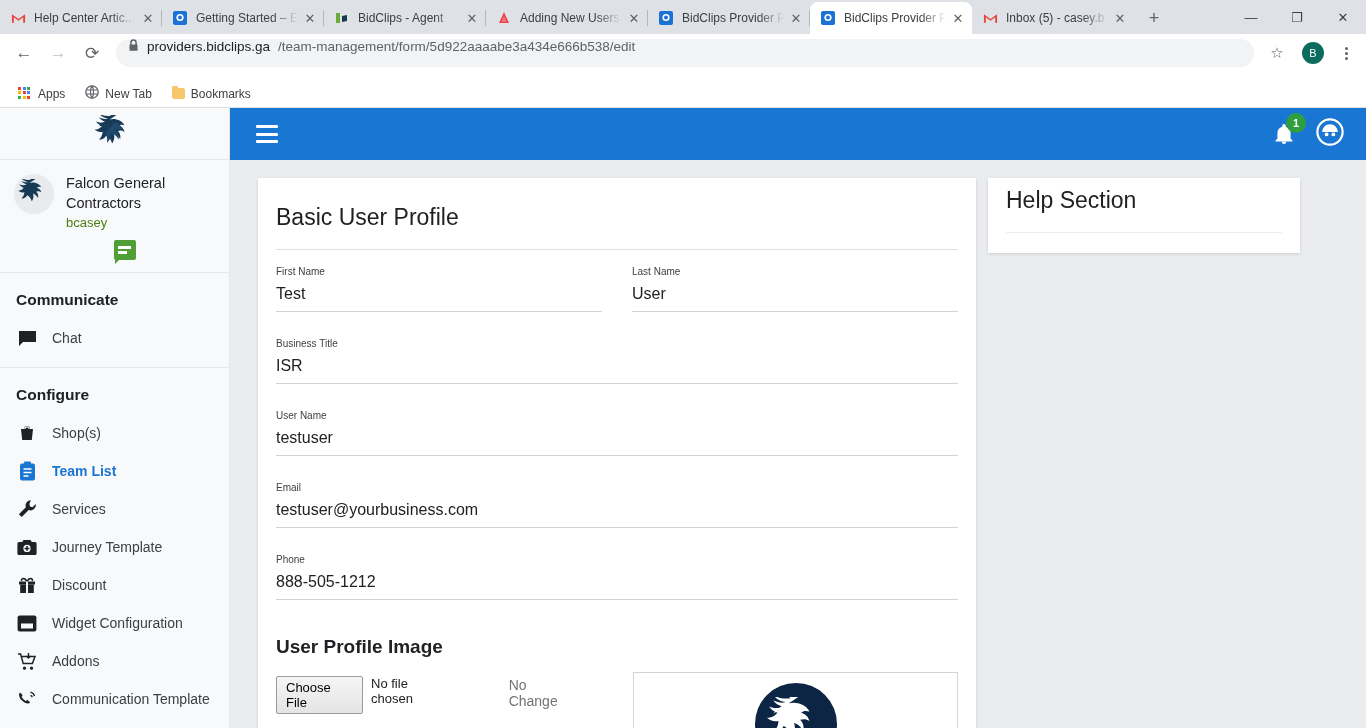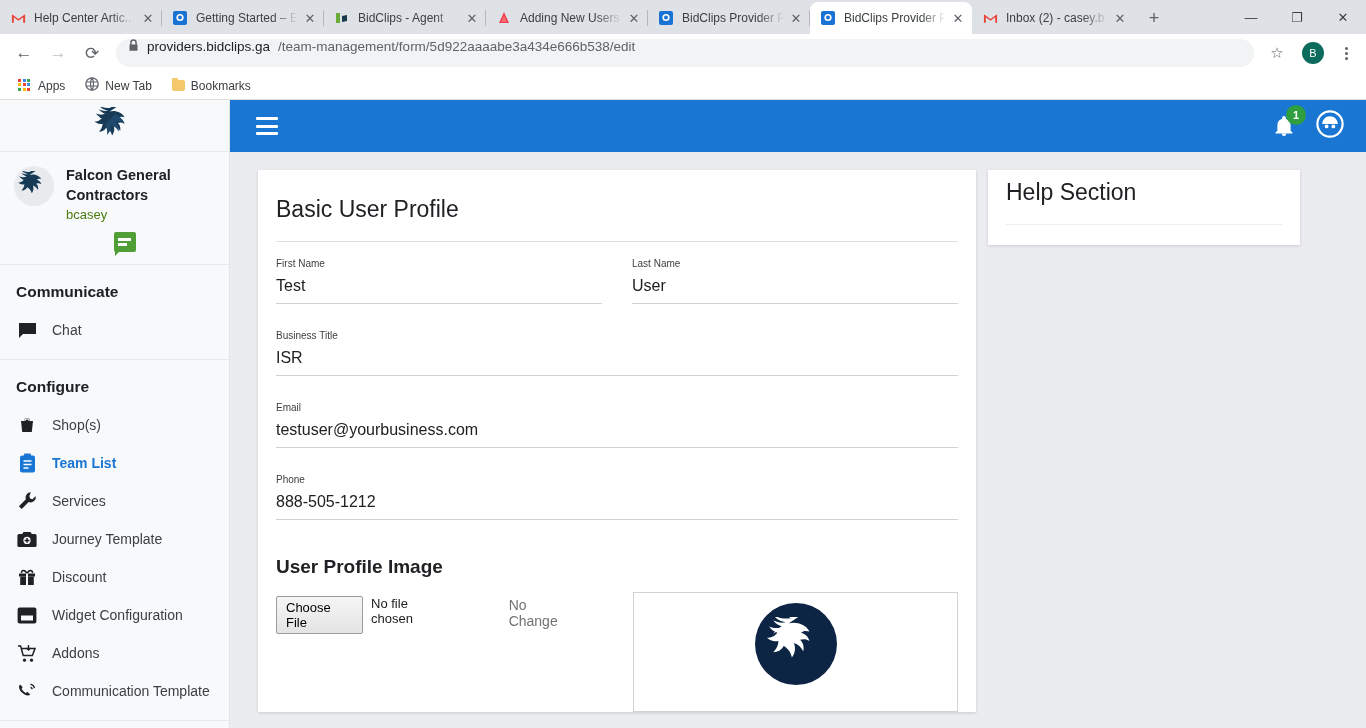--- a/index.html
+++ b/index.html
@@ -142,20 +142,21 @@
   .menu-dots i { width: 3px; height: 3px; border-radius: 50%; background: #5f6368; display: block; }
 
   .bookmark-bar {
     height: 28px;
     background: #ffffff;
     display: flex;
     align-items: center;
     padding: 0 10px;
     gap: 4px;
     border-bottom: 1px solid #e0e0e0;
+    margin-top: 8px;
   }
   .bm-item {
     display: flex; align-items: center;
     gap: 6px;
     padding: 3px 8px;
     font-size: 12px;
     color: #3c4043;
     border-radius: 4px;
   }
   .apps-grid {
@@ -210,21 +211,21 @@
   .sb-avatar {
     width: 40px; height: 40px;
     border-radius: 50%;
     background: #e8eaed;
     flex-shrink: 0;
     display: flex; align-items: center; justify-content: center;
     overflow: hidden;
   }
   .sb-user-name {
     font-size: 14.5px;
-    font-weight: bold;
+    font-weight: normal;
     color: #202124;
     line-height: 1.35;
   }
   .sb-user-handle {
     font-size: 13px;
     color: #4d7c0f;
     margin-top: 2px;
   }
   .sb-chat-row {
     display: flex;
@@ -499,21 +500,21 @@
     <span class="tab-title">BidClips Provider P</span>
     <span class="tab-close">✕</span>
   </div>
 
   <div class="tab">
     <span class="tab-favicon">
       <svg width="15" height="12" viewBox="0 0 16 12">
           <path d="M1 11V2l7 5 7-5v9h-2V5.2L8 9 3 5.2V11z" fill="#ea4335"></path>
         </svg>
     </span>
-    <span class="tab-title">Inbox (2) - casey.b</span>
+    <span class="tab-title">Inbox (5) - casey.b</span>
     <span class="tab-close">✕</span>
   </div>
 
   <div class="newtab-btn">+</div>
 
   <div class="win-controls">
     <div class="win-btn">—</div>
     <div class="win-btn">❐</div>
     <div class="win-btn">✕</div>
   </div>
@@ -751,20 +752,26 @@
           </div>
         </div>
 
         <div class="field-row">
           <div class="field">
             <div class="field-label">Business Title</div>
             <div class="field-value">ISR</div>
           </div>
         </div>
 
+        <div class="field-row">
+          <div class="field">
+            <div class="field-label">User Name</div>
+            <div class="field-value">testuser</div>
+          </div>
+        </div>
 
         <div class="field-row">
           <div class="field">
             <div class="field-label">Email</div>
             <div class="field-value">testuser@yourbusiness.com</div>
           </div>
         </div>
 
         <div class="field-row">
           <div class="field">

